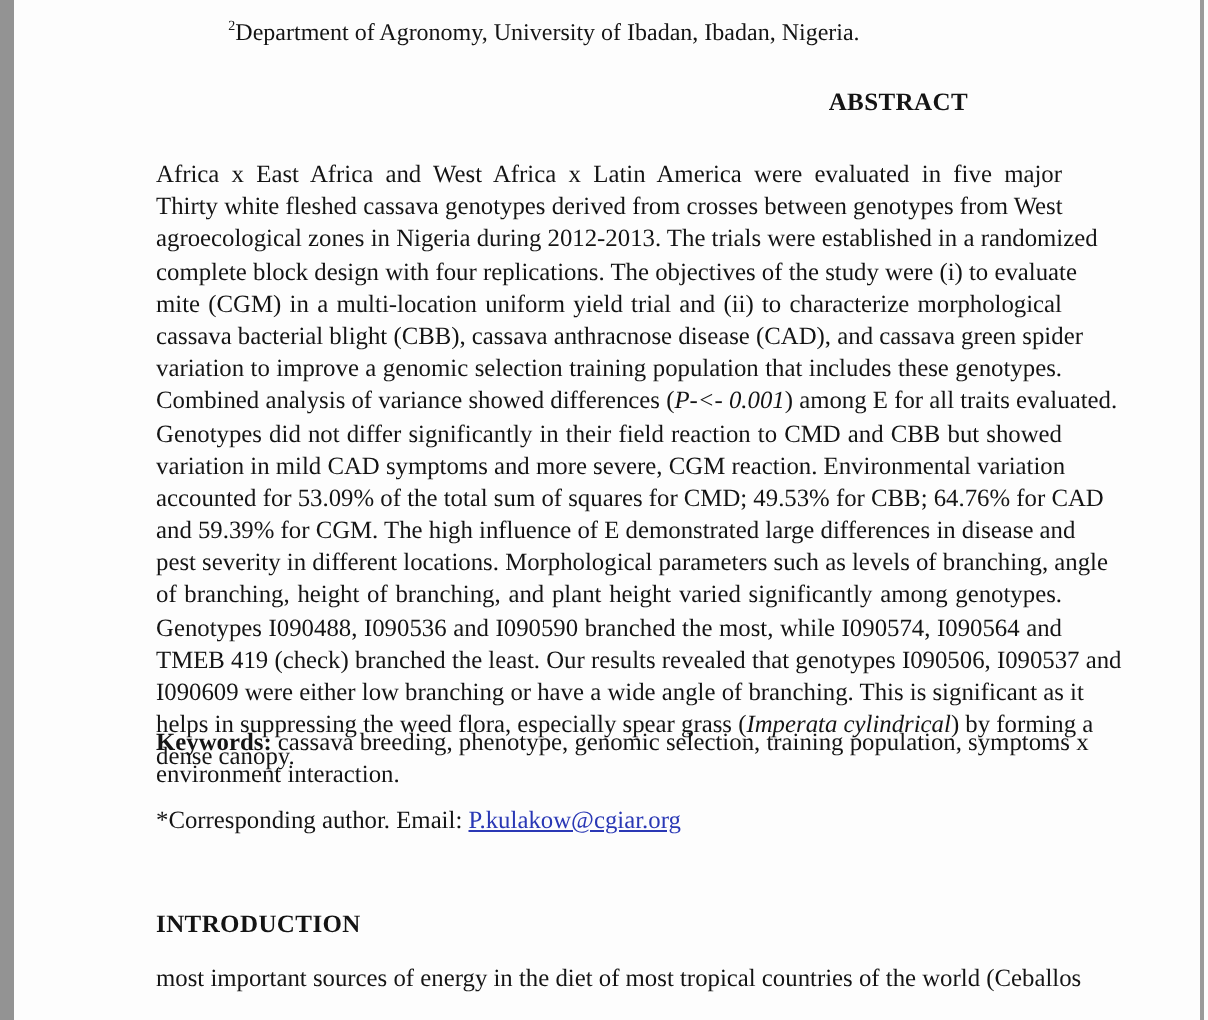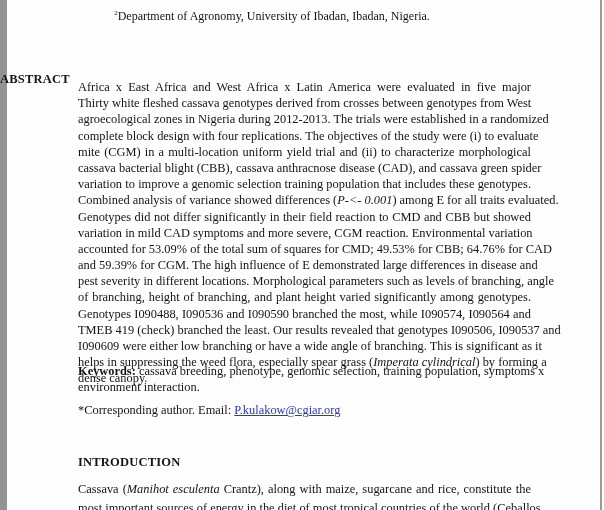--- a/index.html
+++ b/index.html
@@ -11,21 +11,21 @@
   }
   .left-bar { position: absolute; left: 0; top: 0; width: 7px; height: 510px; background: #939393; }
   .right-line { position: absolute; left: 600px; top: 0; width: 2px; height: 510px; background: #9a9a9a; }
   .right-gap { position: absolute; left: 602px; top: 0; width: 2px; height: 510px; background: #fdfdfd; }
   .affil {
     position: absolute; top: 6px; left: 0; width: 544px; text-align: center;
     font-size: 12px; line-height: 14px;
   }
   .affil sup { font-size: 7px; vertical-align: 5px; }
   .abstract-title {
-    position: absolute; top: 72px; left: 0; width: 484px; text-align: left;
+    position: absolute; top: 44px; left: 0; width: 484px; text-align: right;
     font-size: 12.5px; font-weight: bold; letter-spacing: 0.2px;
   }
   .block {
     position: absolute; left: 78px; width: 453px;
     font-size: 12.4px; line-height: 16.2px; text-align: justify;
   }
   .block .ln { display: block; text-align: justify; text-align-last: justify; white-space: nowrap; height: 16.2px; }
   .block .ln.last { text-align-last: left; }
   .abstract { top: 79px; }
   .keywords { top: 363px; }
@@ -79,15 +79,14 @@
   <span class="ln last">environment interaction.</span>
 </div>
 
 <div class="block corresp">
   <span class="ln last"><span>*Corresponding author. Email: </span><a class="email">P.kulakow@cgiar.org</a></span>
 </div>
 
 <div class="intro-heading">INTRODUCTION</div>
 
 <div class="block intro">
-  <span class="ln"><span>Cassava (</span><i>Manihot esculenta</i><span> Crantz), along with maize, sugarcane and rice, constitute the</span></span>
   <span class="ln">most important sources of energy in the diet of most tropical countries of the world (Ceballos</span>
 </div>
 
 </body></html>

